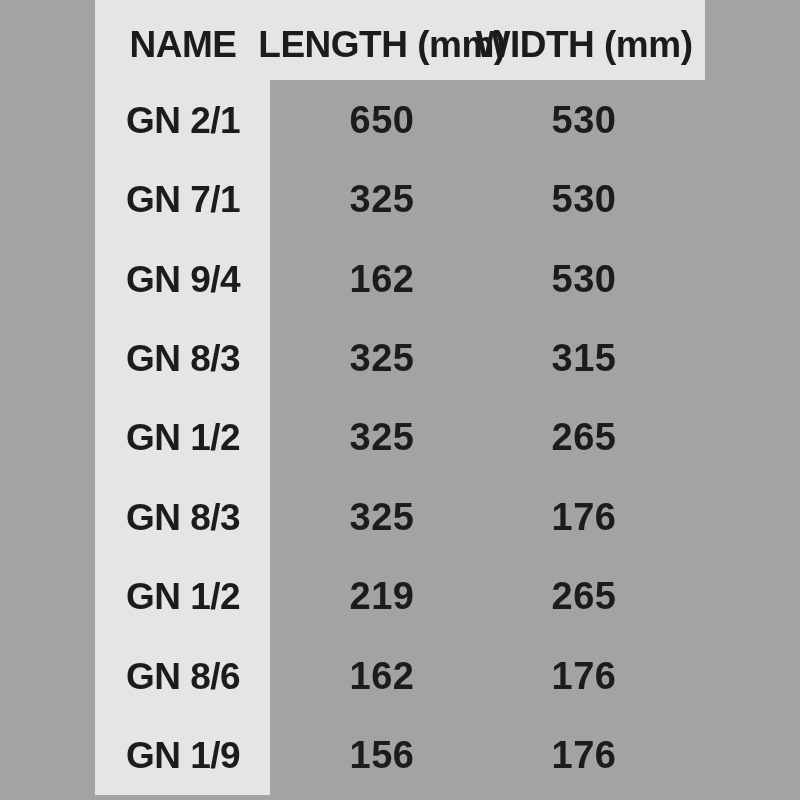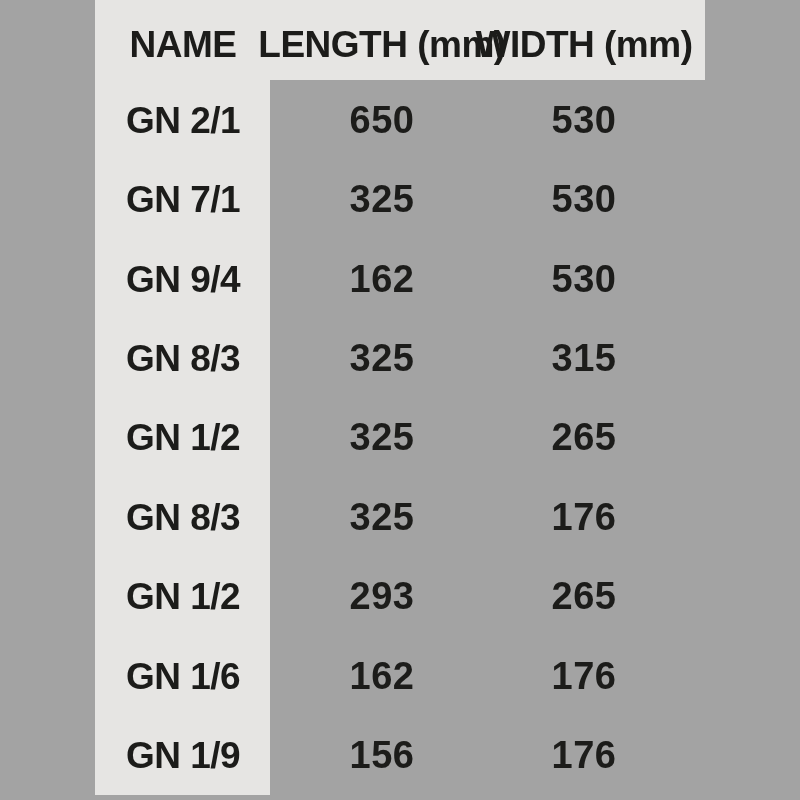--- a/index.html
+++ b/index.html
@@ -99,25 +99,25 @@
       <div class="cell c-length td-num">325</div>
       <div class="cell c-width td-num">265</div>
     </div>
       <div class="row">
       <div class="cell c-name td-name">GN 8/3</div>
       <div class="cell c-length td-num">325</div>
       <div class="cell c-width td-num">176</div>
     </div>
       <div class="row">
       <div class="cell c-name td-name">GN 1/2</div>
-      <div class="cell c-length td-num">293</div>
+      <div class="cell c-length td-num">219</div>
       <div class="cell c-width td-num">265</div>
     </div>
       <div class="row">
-      <div class="cell c-name td-name">GN 1/6</div>
+      <div class="cell c-name td-name">GN 8/6</div>
       <div class="cell c-length td-num">162</div>
       <div class="cell c-width td-num">176</div>
     </div>
       <div class="row">
       <div class="cell c-name td-name">GN 1/9</div>
       <div class="cell c-length td-num">156</div>
       <div class="cell c-width td-num">176</div>
     </div>
     </div>
 

